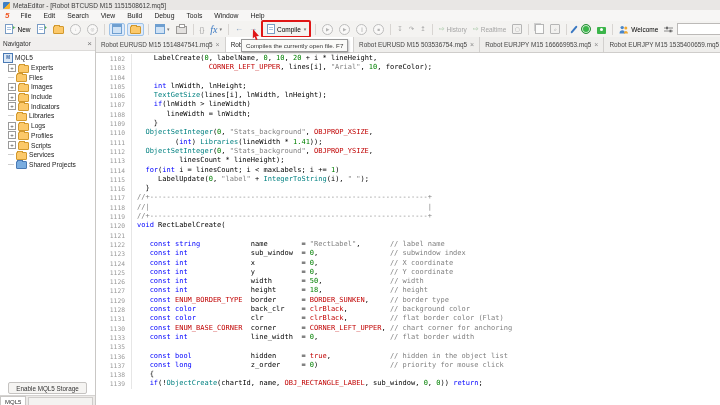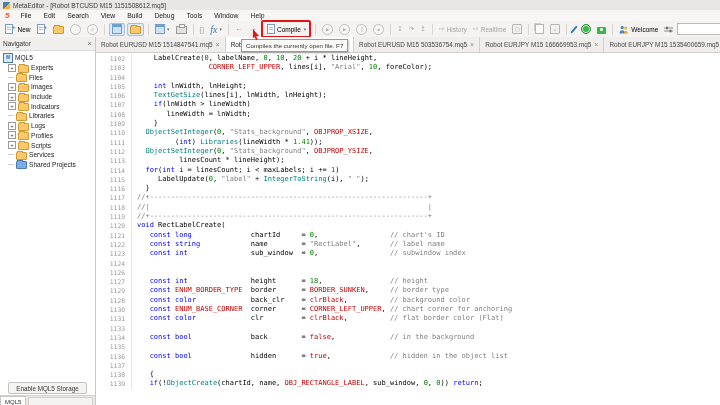--- a/index.html
+++ b/index.html
@@ -380,35 +380,35 @@
         <div class="cl"><span class="ln">1111</span><span class="ct"><span class="tk-p">         (</span><span class="tk-k">int</span><span class="tk-p">) </span><span class="tk-f">Libraries</span><span class="tk-p">(lineWidth * </span><span class="tk-n">1.41</span><span class="tk-p">));</span></span></div>
         <div class="cl"><span class="ln">1112</span><span class="ct"><span class="tk-p">  </span><span class="tk-f">ObjectSetInteger</span><span class="tk-p">(</span><span class="tk-n">0</span><span class="tk-p">, </span><span class="tk-s">"Stats_background"</span><span class="tk-p">, </span><span class="tk-e">OBJPROP_YSIZE</span><span class="tk-p">,</span></span></div>
         <div class="cl"><span class="ln">1113</span><span class="ct"><span class="tk-p">          linesCount * lineHeight);</span></span></div>
         <div class="cl"><span class="ln">1114</span><span class="ct"><span class="tk-p">  </span><span class="tk-k">for</span><span class="tk-p">(</span><span class="tk-k">int</span><span class="tk-p"> i = linesCount; i &lt; maxLabels; i += </span><span class="tk-n">1</span><span class="tk-p">)</span></span></div>
         <div class="cl"><span class="ln">1115</span><span class="ct"><span class="tk-p">     LabelUpdate(</span><span class="tk-n">0</span><span class="tk-p">, </span><span class="tk-s">"label"</span><span class="tk-p"> + </span><span class="tk-f">IntegerToString</span><span class="tk-p">(i), </span><span class="tk-s">" "</span><span class="tk-p">);</span></span></div>
         <div class="cl"><span class="ln">1116</span><span class="ct"><span class="tk-p">  }</span></span></div>
         <div class="cl"><span class="ln">1117</span><span class="ct"><span class="tk-c">//+------------------------------------------------------------------+</span></span></div>
         <div class="cl"><span class="ln">1118</span><span class="ct"><span class="tk-c">//|                                                                  |</span></span></div>
         <div class="cl"><span class="ln">1119</span><span class="ct"><span class="tk-c">//+------------------------------------------------------------------+</span></span></div>
         <div class="cl"><span class="ln">1120</span><span class="ct"><span class="tk-k">void</span><span class="tk-p"> RectLabelCreate(</span></span></div>
-        <div class="cl"><span class="ln">1121</span><span class="ct"><span class="tk-p">   </span><span class="tk-k">const</span><span class="tk-p"> </span><span class="tk-k">long</span><span class="tk-p">              chartId     = </span><span class="tk-n">0</span><span class="tk-p">,                 </span><span class="tk-c">// chart's ID</span></span></div>
+        <div class="cl"><span class="ln">1121</span></div>
         <div class="cl"><span class="ln">1122</span><span class="ct"><span class="tk-p">   </span><span class="tk-k">const</span><span class="tk-p"> </span><span class="tk-k">string</span><span class="tk-p">            name        = </span><span class="tk-s">"RectLabel"</span><span class="tk-p">,       </span><span class="tk-c">// label name</span></span></div>
         <div class="cl"><span class="ln">1123</span><span class="ct"><span class="tk-p">   </span><span class="tk-k">const</span><span class="tk-p"> </span><span class="tk-k">int</span><span class="tk-p">               sub_window  = </span><span class="tk-n">0</span><span class="tk-p">,                 </span><span class="tk-c">// subwindow index</span></span></div>
-        <div class="cl"><span class="ln">1124</span></div>
-        <div class="cl"><span class="ln">1126</span></div>
+        <div class="cl"><span class="ln">1124</span><span class="ct"><span class="tk-p">   </span><span class="tk-k">const</span><span class="tk-p"> </span><span class="tk-k">int</span><span class="tk-p">               x           = </span><span class="tk-n">0</span><span class="tk-p">,                 </span><span class="tk-c">// X coordinate</span></span></div>
+        <div class="cl"><span class="ln">1125</span><span class="ct"><span class="tk-p">   </span><span class="tk-k">const</span><span class="tk-p"> </span><span class="tk-k">int</span><span class="tk-p">               y           = </span><span class="tk-n">0</span><span class="tk-p">,                 </span><span class="tk-c">// Y coordinate</span></span></div>
+        <div class="cl"><span class="ln">1126</span><span class="ct"><span class="tk-p">   </span><span class="tk-k">const</span><span class="tk-p"> </span><span class="tk-k">int</span><span class="tk-p">               width       = </span><span class="tk-n">50</span><span class="tk-p">,                </span><span class="tk-c">// width</span></span></div>
         <div class="cl"><span class="ln">1127</span><span class="ct"><span class="tk-p">   </span><span class="tk-k">const</span><span class="tk-p"> </span><span class="tk-k">int</span><span class="tk-p">               height      = </span><span class="tk-n">18</span><span class="tk-p">,                </span><span class="tk-c">// height</span></span></div>
         <div class="cl"><span class="ln">1129</span><span class="ct"><span class="tk-p">   </span><span class="tk-k">const</span><span class="tk-p"> </span><span class="tk-e">ENUM_BORDER_TYPE</span><span class="tk-p">  border      = </span><span class="tk-e">BORDER_SUNKEN</span><span class="tk-p">,     </span><span class="tk-c">// border type</span></span></div>
         <div class="cl"><span class="ln">1128</span><span class="ct"><span class="tk-p">   </span><span class="tk-k">const</span><span class="tk-p"> </span><span class="tk-k">color</span><span class="tk-p">             back_clr    = </span><span class="tk-e">clrBlack</span><span class="tk-p">,          </span><span class="tk-c">// background color</span></span></div>
+        <div class="cl"><span class="ln">1131</span><span class="ct"><span class="tk-p">   </span><span class="tk-k">const</span><span class="tk-p"> </span><span class="tk-k">color</span><span class="tk-p">             clr         = </span><span class="tk-e">clrBlack</span><span class="tk-p">,          </span><span class="tk-c">// flat border color (Flat)</span></span></div>
         <div class="cl"><span class="ln">1130</span><span class="ct"><span class="tk-p">   </span><span class="tk-k">const</span><span class="tk-p"> </span><span class="tk-e">ENUM_BASE_CORNER</span><span class="tk-p">  corner      = </span><span class="tk-e">CORNER_LEFT_UPPER</span><span class="tk-p">, </span><span class="tk-c">// chart corner for anchoring</span></span></div>
-        <div class="cl"><span class="ln">1131</span><span class="ct"><span class="tk-p">   </span><span class="tk-k">const</span><span class="tk-p"> </span><span class="tk-k">color</span><span class="tk-p">             clr         = </span><span class="tk-e">clrBlack</span><span class="tk-p">,          </span><span class="tk-c">// flat border color (Flat)</span></span></div>
-        <div class="cl"><span class="ln">1133</span></div>
-        <div class="cl"><span class="ln">1134</span><span class="ct"><span class="tk-p">   </span><span class="tk-k">const</span><span class="tk-p"> </span><span class="tk-k">bool</span><span class="tk-p">              back        = </span><span class="tk-e">false</span><span class="tk-p">,             </span><span class="tk-c">// in the background</span></span></div>
+        <div class="cl"><span class="ln">1133</span><span class="ct"><span class="tk-p">   </span><span class="tk-k">const</span><span class="tk-p"> </span><span class="tk-k">int</span><span class="tk-p">               line_width  = </span><span class="tk-n">0</span><span class="tk-p">,                 </span><span class="tk-c">// flat border width</span></span></div>
         <div class="cl"><span class="ln">1135</span></div>
         <div class="cl"><span class="ln">1136</span><span class="ct"><span class="tk-p">   </span><span class="tk-k">const</span><span class="tk-p"> </span><span class="tk-k">bool</span><span class="tk-p">              hidden      = </span><span class="tk-e">true</span><span class="tk-p">,              </span><span class="tk-c">// hidden in the object list</span></span></div>
-        <div class="cl"><span class="ln">1137</span></div>
+        <div class="cl"><span class="ln">1137</span><span class="ct"><span class="tk-p">   </span><span class="tk-k">const</span><span class="tk-p"> </span><span class="tk-k">long</span><span class="tk-p">              z_order     = </span><span class="tk-n">0</span><span class="tk-p">)                 </span><span class="tk-c">// priority for mouse click</span></span></div>
         <div class="cl"><span class="ln">1138</span><span class="ct"><span class="tk-p">   {</span></span></div>
         <div class="cl"><span class="ln">1139</span><span class="ct"><span class="tk-p">   </span><span class="tk-k">if</span><span class="tk-p">(!</span><span class="tk-f">ObjectCreate</span><span class="tk-p">(chartId, name, </span><span class="tk-e">OBJ_RECTANGLE_LABEL</span><span class="tk-p">, sub_window, </span><span class="tk-n">0</span><span class="tk-p">, </span><span class="tk-n">0</span><span class="tk-p">)) </span><span class="tk-k">return</span><span class="tk-p">;</span></span></div>
       </div>
   </div>
 </div>
 
 <div id="tooltip">
   <span>Compiles the currently open file. F7</span>
 </div>
 

